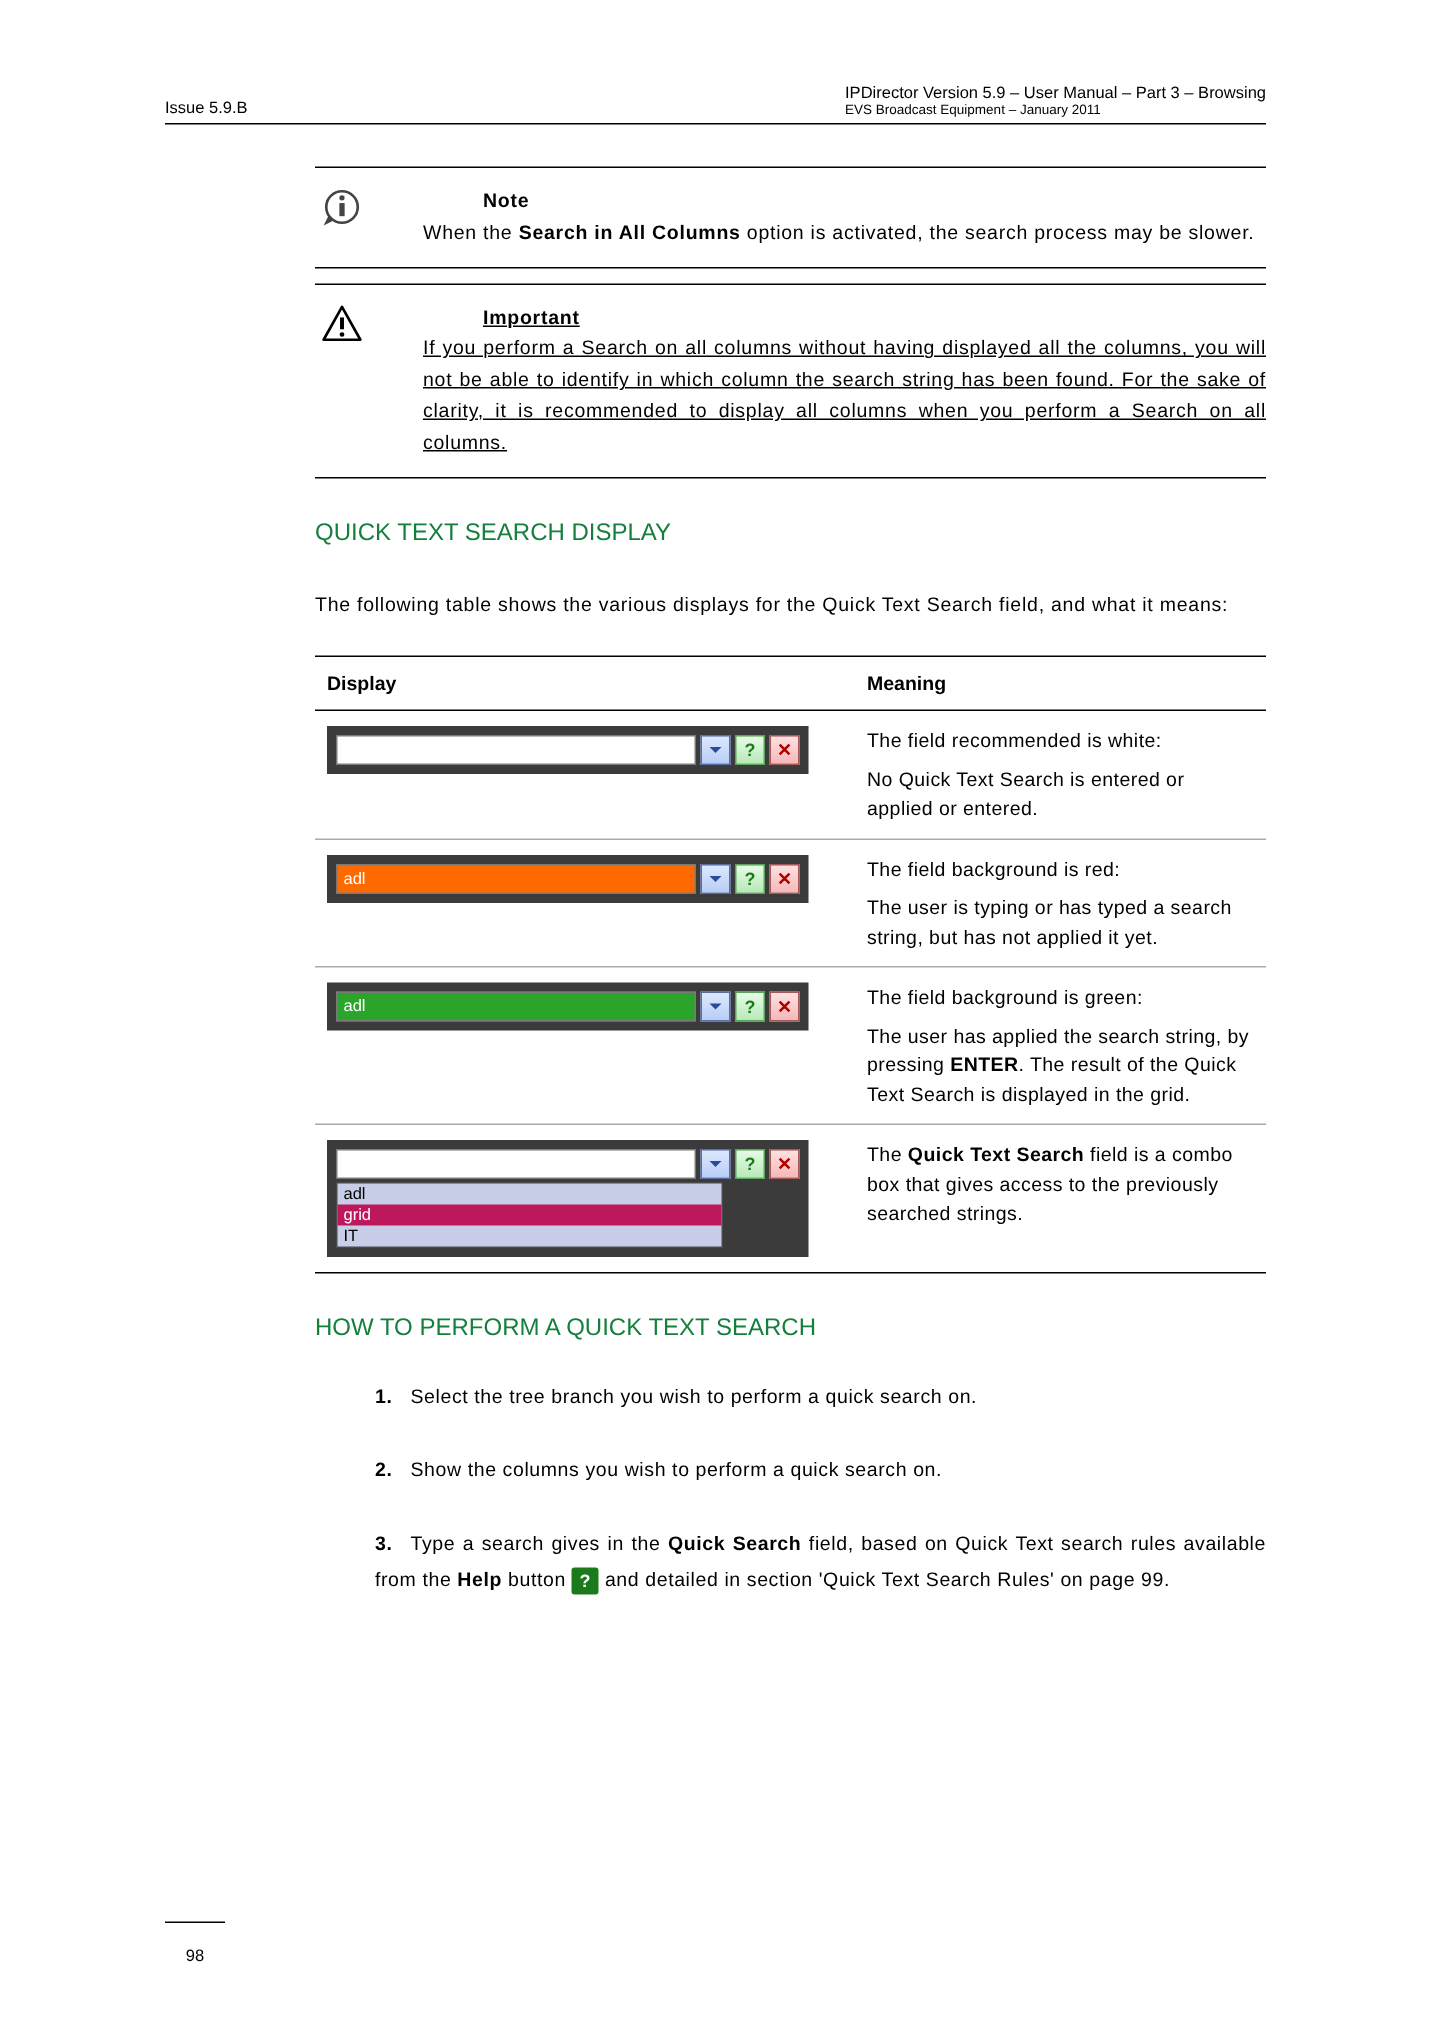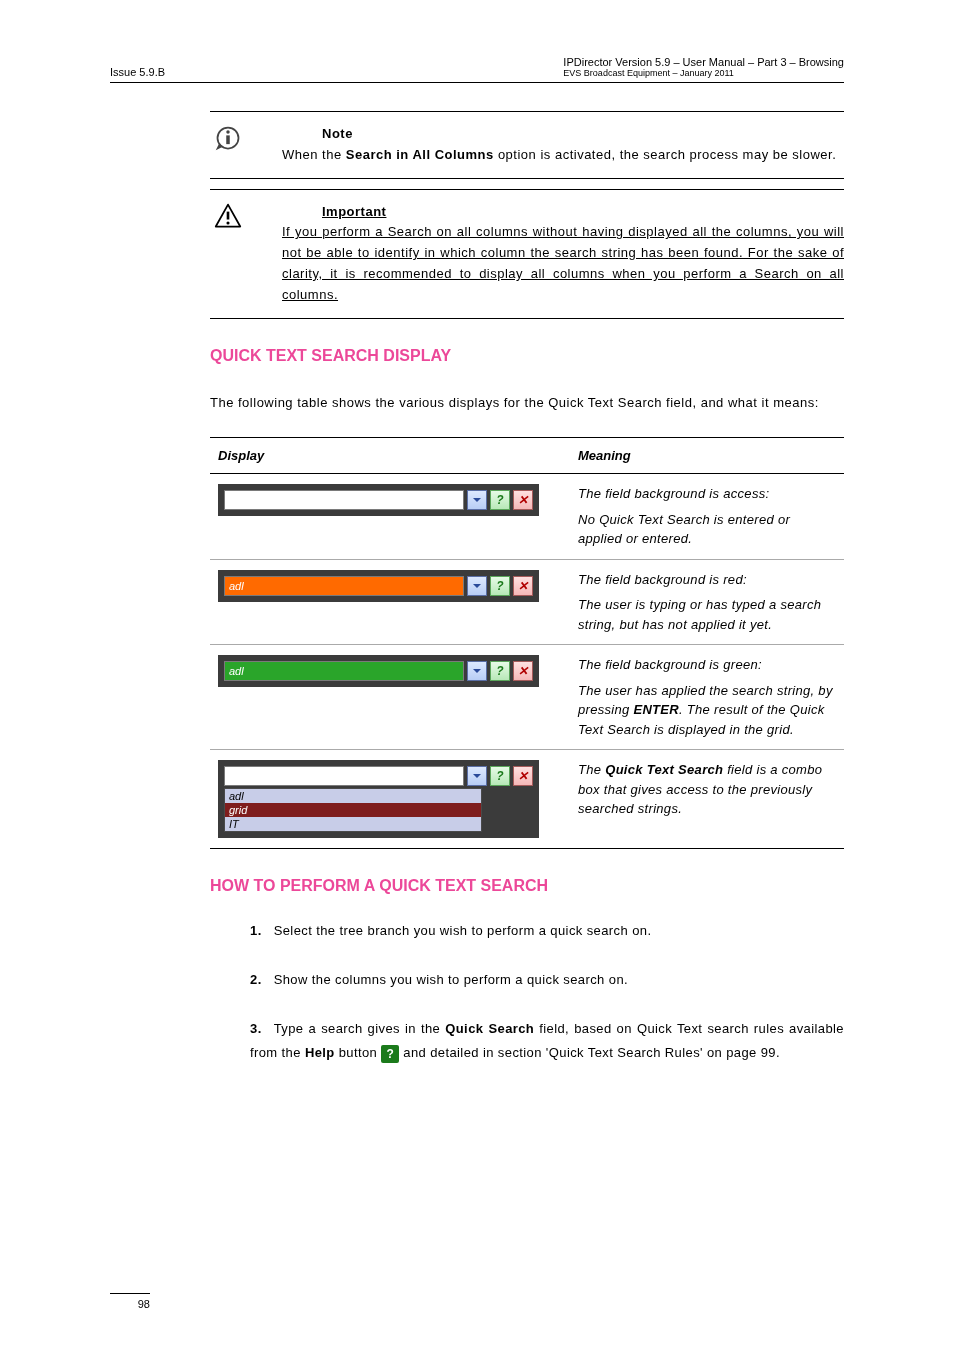--- a/index.html
+++ b/index.html
@@ -53,36 +53,35 @@
   }
   .note-icon svg, .warning-icon svg { width: 28px; height: 28px; }
   .callout-body {
     flex: 1;
     line-height: 1.6;
     letter-spacing: 0.5px;
   }
   .note-title, .warn-title { font-weight: bold; padding-left: 40px; }
   .section-title {
     font-size: 16px;
-    font-weight: bold;
-    color: #ec4899;
+    font-weight: normal;
+    color: #15803d;
     margin: 28px 0 14px 0;
   }
   .intro {
     line-height: 1.6;
     letter-spacing: 0.5px;
     margin-bottom: 24px;
     text-align: justify;
     margin-top: 28px;
   }
   .table {
     border-collapse: collapse;
     width: 100%;
     margin-bottom: 8px;
-    font-style: italic;
   }
   .table th, .table td {
     padding: 10px 8px;
     vertical-align: top;
     text-align: left;
   }
   .table thead th {
     border-top: 1px solid #000;
     border-bottom: 1px solid #000;
     font-weight: bold;
@@ -135,21 +134,21 @@
     background: #c8cde8;
     border: 1px solid #4a4a4a;
     font-size: 11px;
     width: 258px;
   }
   .dropdown-list div {
     padding: 1px 4px;
     color: #000;
   }
   .dropdown-list .hov {
-    background: #7f1d1d;
+    background: #be185d;
     color: #fff;
   }
 
   .steps {
     margin-top: 14px;
     line-height: 1.9;
     letter-spacing: 0.4px;
   }
   .steps p { margin-bottom: 6px; }
   .steps .num { font-weight: bold; margin-right: 12px; }
@@ -160,23 +159,23 @@
     background: #1b7a1b; color:#fff; border-radius:2px;
     font-size:12px; font-weight:bold;
     vertical-align: middle;
   }
   .footer {
     position: absolute;
     bottom: 40px;
     left: 110px;
     border-top: 1px solid #000;
     width: 40px;
-    padding-top: 4px;
-    font-size: 11px;
-    text-align: right;
+    padding-top: 16px;
+    font-size: 11px;
+    text-align: center;
   }
   .just { text-align: justify; text-decoration: underline; }
 </style>
 </head>
 <body>
 
 <div class="page">
   <div class="header">
     <div class="header-left">Issue 5.9.B</div>
     <div class="header-right">
@@ -237,21 +236,21 @@
                     <svg viewBox="0 0 10 10">
                       <path d="M1 3 L5 7 L9 3 Z" fill="#2a4a9a"></path>
                     </svg>
                   </div>
                 <div class="mini-btn btn-help">?</div>
                 <div class="mini-btn btn-close">✕</div>
               </div>
             </div>
           </td>
           <td class="meaning-cell">
-            <div>The field background is access:</div>
+            <div>The field recommended is white:</div>
             <div style="margin-top:6px">No Quick Text Search is entered or applied or entered.</div>
           </td>
         </tr>
 
         <tr>
           <td class="img-cell">
             <div class="search-mock">
               <div class="search-row">
                 <div class="search-field bg-red">adl</div>
                 <div class="mini-btn btn-drop">

